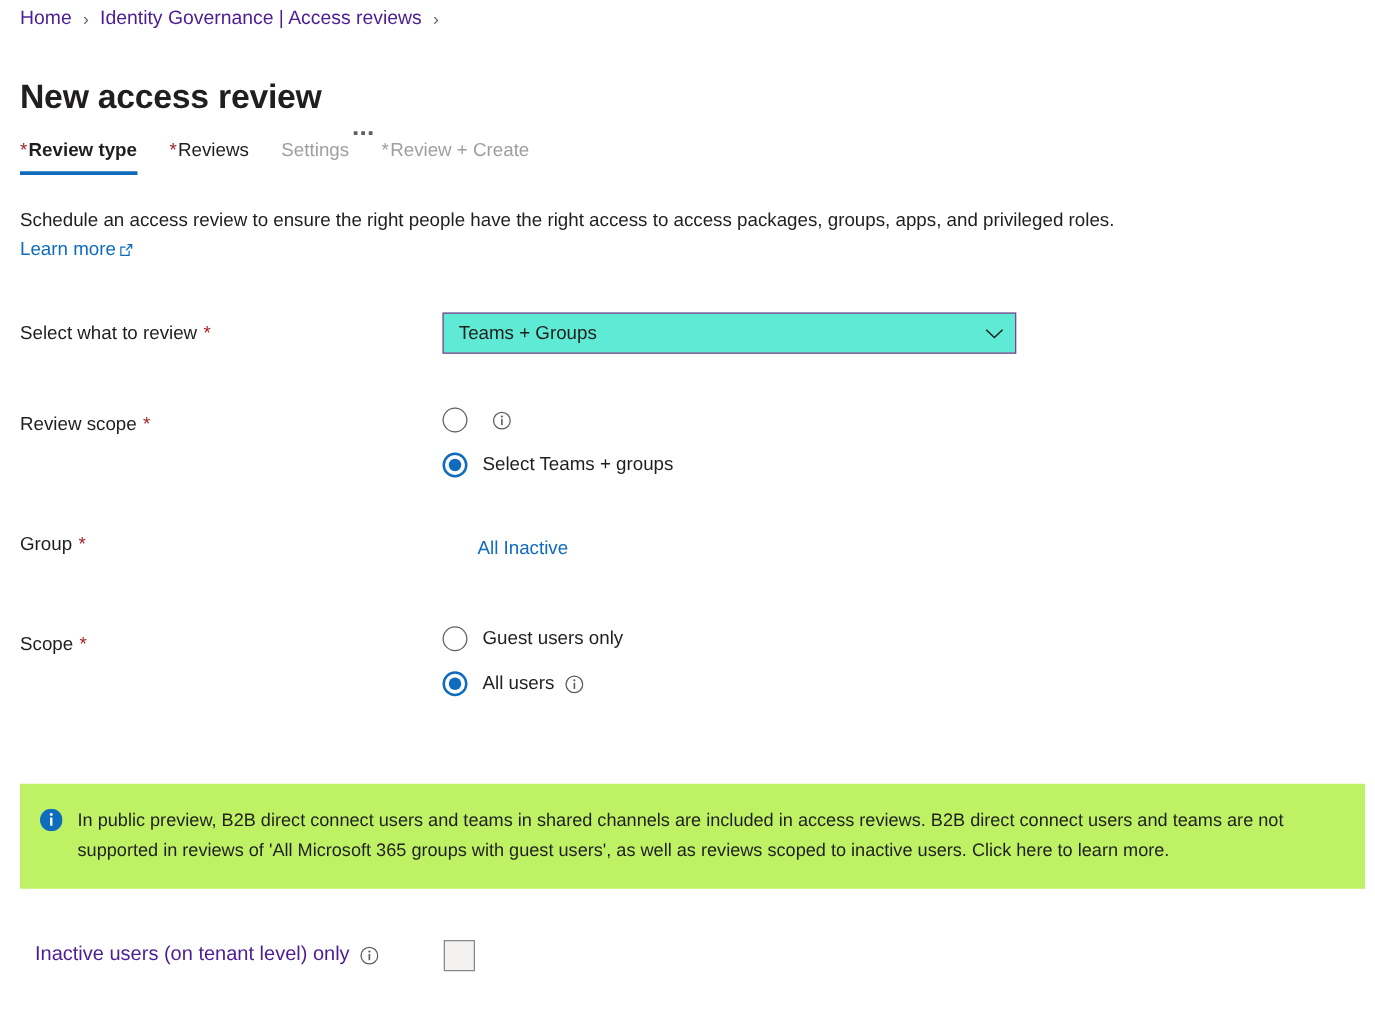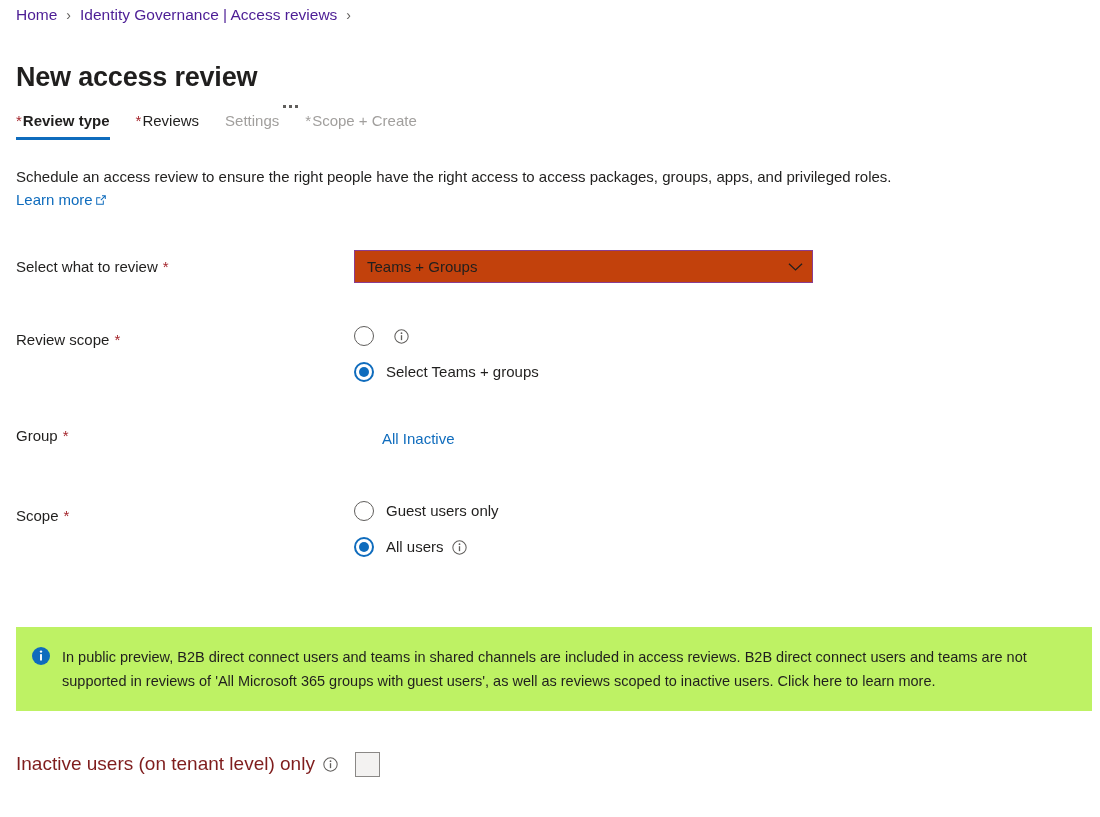--- a/index.html
+++ b/index.html
@@ -143,21 +143,21 @@
   }
   .field-label .req { color: #a4262c; margin-left: 5px; font-size: 15px; }
   .control-col { position: absolute; left: 338px; }
 
   
   .dropdown {
     box-sizing: border-box;
     width: 459px;
     height: 33px;
     border: 1px solid #8a3d8f;
-    background: #c2410c;
+    background: #5eead4;
     display: flex;
     align-items: center;
     justify-content: space-between;
     padding: 0 9px 0 12px;
     cursor: pointer;
     font-size: 15px;
     color: #201f1e;
   }
   .dropdown-value { line-height: 20px; }
   .chev { width: 15px; height: 10px; flex: 0 0 auto; }
@@ -235,27 +235,27 @@
 
   
   .checkbox-row {
     position: absolute;
     left: 16px;
     top: 752px;
     width: 1070px;
   }
   .checkbox-label {
     position: absolute;
-    left: 0;
+    left: 12px;
     top: 1px;
     display: flex;
     align-items: center;
-    font-size: 19px;
+    font-size: 16px;
     line-height: 22px;
-    color: #7f1d1d;
+    color: #4c1d95;
     white-space: nowrap;
   }
   .checkbox-box {
     position: absolute;
     left: 339px;
     top: 0;
     width: 25px;
     height: 25px;
     box-sizing: border-box;
     border: 1px solid #8a8886;
@@ -286,21 +286,21 @@
   <div class="tab active">
     <span class="req">*</span><span>Review type</span>
   </div>
   <div class="tab">
     <span class="req">*</span><span>Reviews</span>
   </div>
   <div class="tab disabled">
     <span>Settings</span>
   </div>
   <div class="tab disabled">
-    <span class="req">*</span><span>Scope + Create</span>
+    <span class="req">*</span><span>Review + Create</span>
   </div>
 </div>
 
 <div class="description">
   <span>Schedule an access review to ensure the right people have the right access to access packages, groups, apps, and privileged roles.</span><br>
   <span class="learn-more">
       <span>Learn more</span>
       <svg class="ext-icon" viewBox="0 0 12 12">
         <path d="M1.2 3.2h4.2v1H2.2v5.6h5.6V6.6h1v4.2H1.2z" fill="#0f6cbd"></path>
         <path d="M7.0 1.2h3.8v3.8h-1V2.9L6.2 6.5l-.7-.7 3.6-3.6H7.0z" fill="#0f6cbd"></path>

